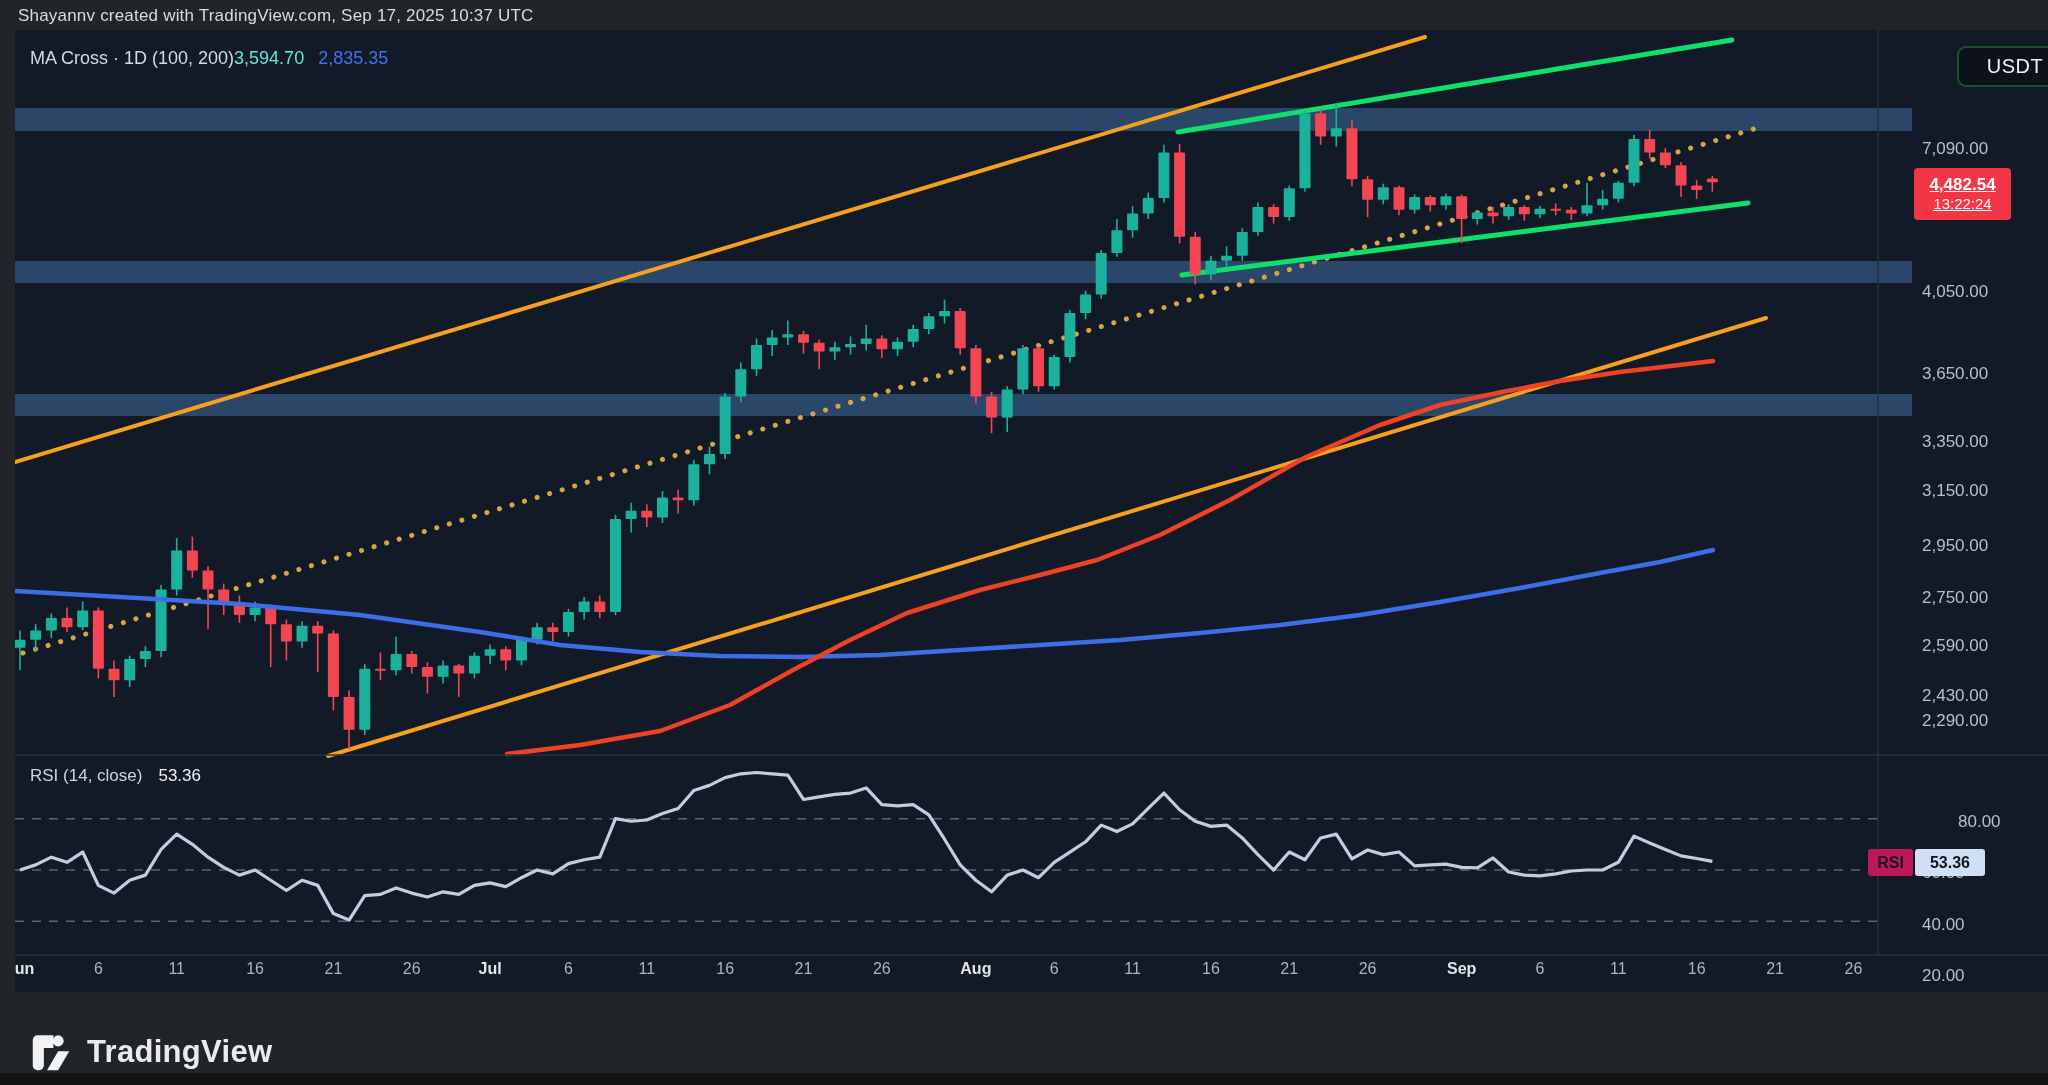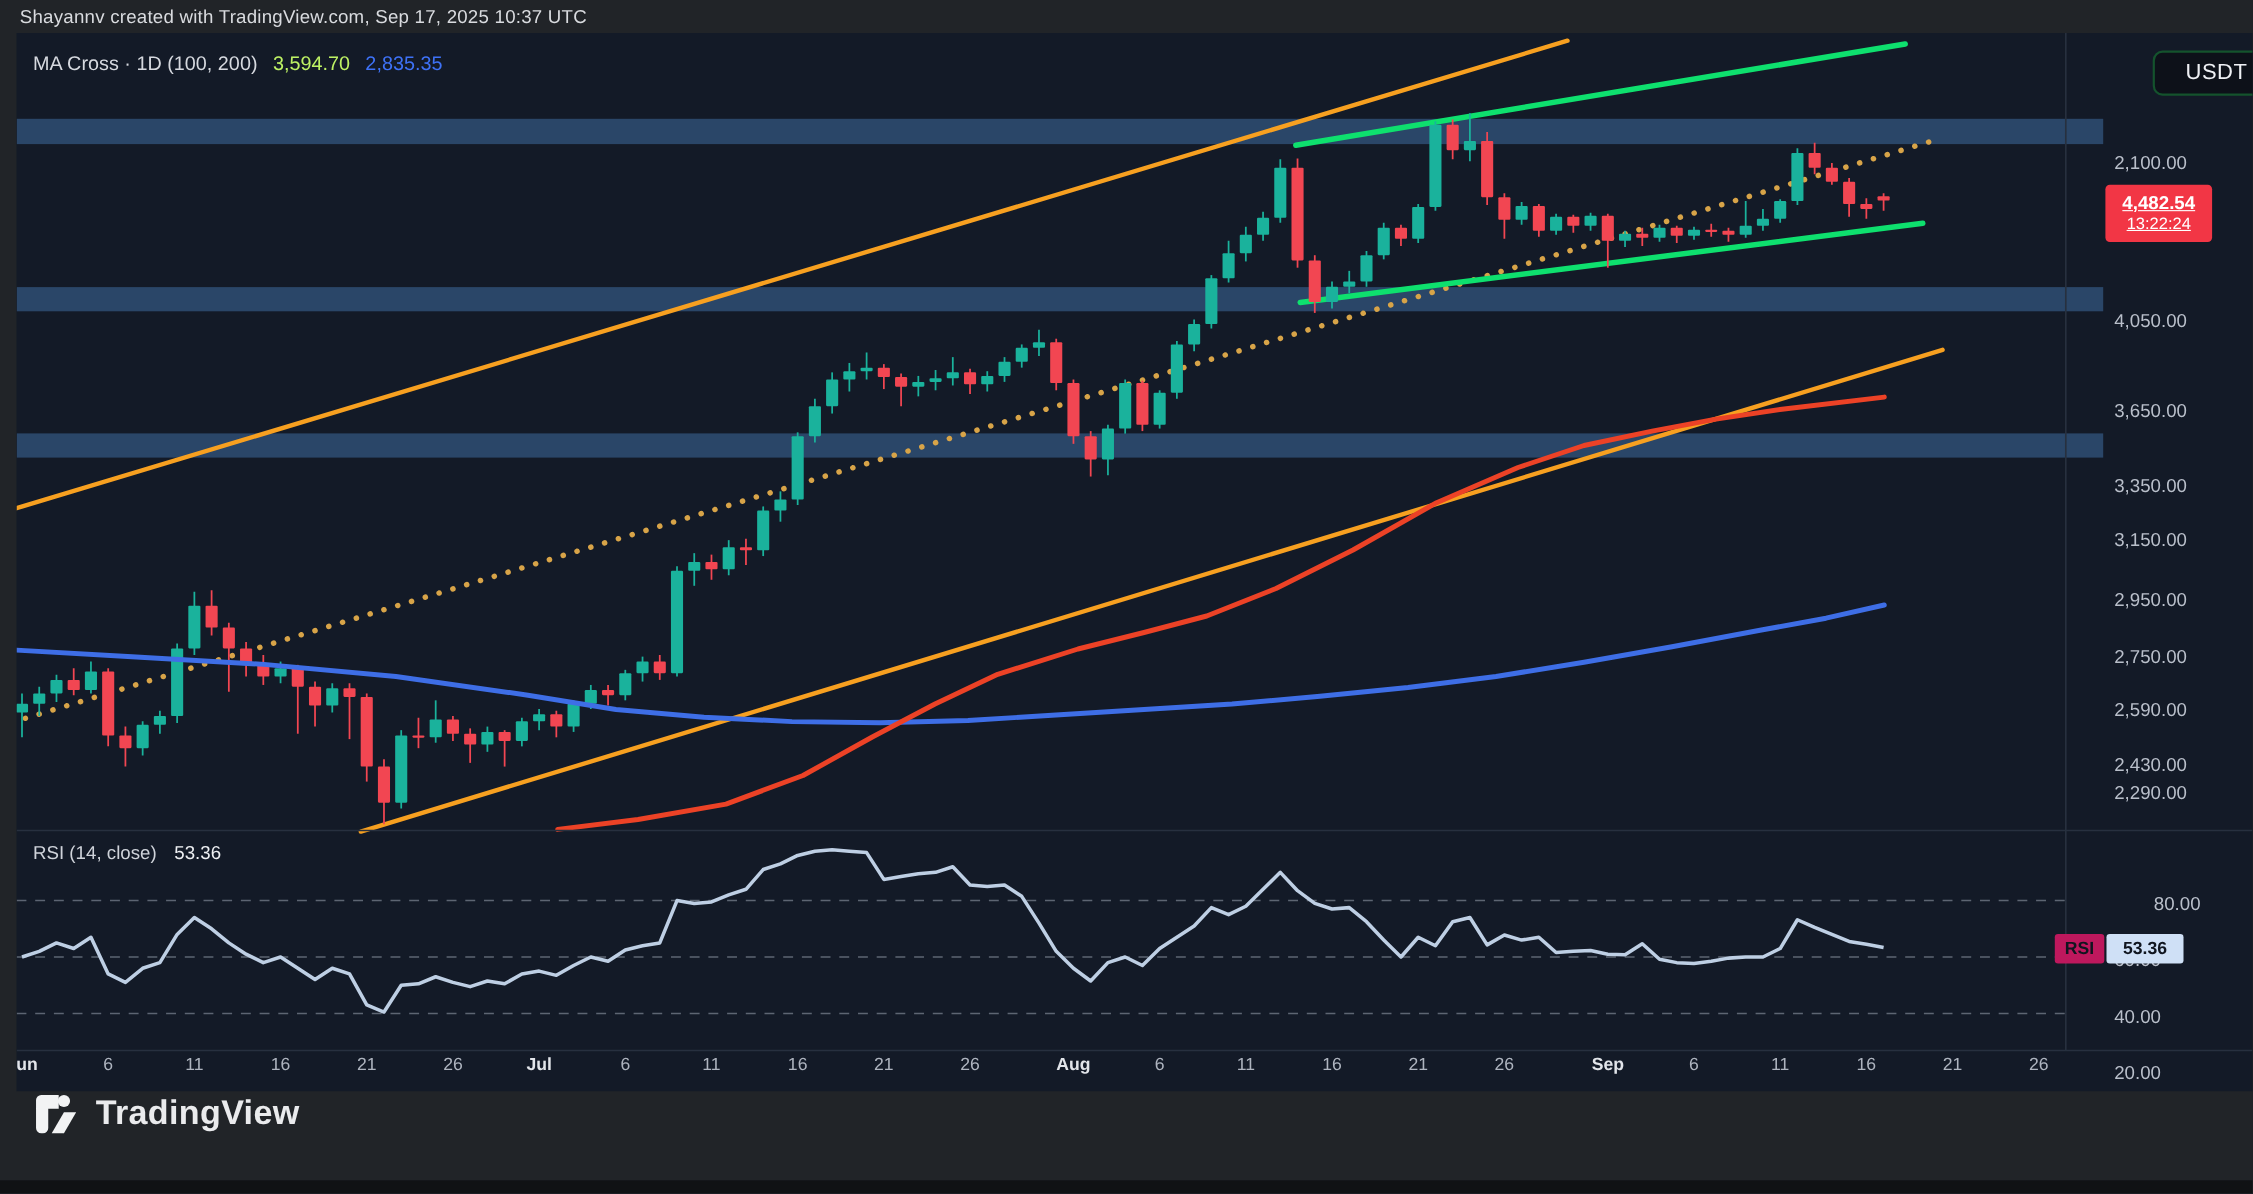--- a/index.html
+++ b/index.html
@@ -2,40 +2,40 @@
 <html><head>
 <meta charset="utf-8">
 <style>
   html,body{margin:0;padding:0;background:#212428;}
   .page{position:relative;width:2048px;height:1085px;background:#212428;overflow:hidden;
         font-family:"Liberation Sans",sans-serif;}
   .attribution{position:absolute;left:18px;top:6px;font-size:17px;color:#d9dbdf;letter-spacing:.2px;}
   .card{position:absolute;left:15px;top:30px;width:2033px;height:962px;background:#131a27;overflow:hidden;}
   #chart-svg{position:absolute;left:0;top:0;}
   .legend{position:absolute;left:15px;top:18px;font-size:18px;color:#d6d9df;white-space:nowrap;}
-  .legend .v100{color:#bef264;margin-left:14px;}
+  .legend .v100{color:#5eead4;}
   .legend .v200{color:#3e72f7;margin-left:14px;margin-top:25px;}
   .usdt-btn{position:absolute;left:1902px;top:16px;width:112px;height:37px;border:2px solid #14532d;
         border-radius:9px;background:#0d1119;color:#eef0f4;font-size:20px;font-weight:400;
         display:flex;align-items:center;justify-content:center;letter-spacing:.5px;cursor:pointer;margin-left:40px;}
   .price-badge{position:absolute;left:1899px;top:138px;width:97px;height:52px;background:#f23645;
         border-radius:4px;color:#fff;display:flex;flex-direction:column;align-items:center;
         justify-content:center;line-height:1.25;text-decoration:underline;}
   .price-badge .p{font-size:17px;font-weight:700;}
   .price-badge .t{font-size:15px;font-weight:500;}
   .axis-label{position:absolute;left:1907px;font-size:17px;color:#b9bfca;white-space:nowrap;}
   .time-label{position:absolute;top:930px;font-size:16px;color:#aeb4bf;transform:translateX(-50%);}
   .time-label.bold{font-weight:700;color:#e2e5ea;}
   .rsi-header{position:absolute;left:15px;top:736px;font-size:17px;color:#cfd3da;}
   .rsi-header .val{color:#eef0f3;margin-left:16px;}
   .rsi-chip{position:absolute;top:819px;height:27px;border-radius:3px;display:flex;align-items:center;
         justify-content:center;font-size:16px;font-weight:700;color:#10151f;}
   .rsi-chip.name{left:1853px;width:45px;background:#be185d;}
   .rsi-chip.value{left:1900px;width:70px;background:#cfe0f6;}
-  .tv-logo{position:absolute;left:28px;top:989px;display:flex;align-items:center;gap:13px;cursor:pointer;}
+  .tv-logo{position:absolute;left:28px;top:1029px;display:flex;align-items:center;gap:13px;cursor:pointer;}
   .tv-logo .txt{color:#eaebed;font-size:31px;font-weight:700;letter-spacing:.3px;}
   .bottom-strip{position:absolute;left:0;top:1073px;width:2048px;height:12px;background:#101214;}
 </style>
 </head>
 <body>
 
 <div class="page">
   <div class="attribution">Shayannv created with TradingView.com, Sep 17, 2025 10:37 UTC</div>
 
   <div class="card">
@@ -277,21 +277,21 @@
         <polyline points="5,840 20.67,834.87 36.34,827.175 52.00999999999999,832.305 67.68,822.045 83.35,855.39 99.02,863.085 114.69,850.26 130.36,845.13 146.03,819.48 161.7,804.09 177.37,814.35 193.04,827.175 208.71,837.435 224.38,845.13 240.05,840 255.72000000000003,850.26 271.39,860.52 287.06,850.26 302.73,855.39 318.4,883.605 334.07,890.0175 349.74,865.65 365.41,864.3675 381.08,857.955 396.75,863.085 412.42,866.9325 428.09,861.8025 443.76,864.3675 459.43,855.39 475.1,852.825 490.77,856.6725 506.44000000000005,847.695 522.11,840 537.78,843.8475 553.45,833.5875 569.12,829.74 584.79,827.175 600.46,788.7 616.13,791.265 631.8,789.9825 647.47,783.57 663.14,778.44 678.81,760.485 694.48,755.355 710.15,747.66 725.82,743.8125 741.49,742.53 757.16,743.8125 772.83,745.095 788.5,769.4625 804.17,766.8975 819.84,764.3325 835.51,763.05 851.18,757.92 866.85,774.5925 882.52,775.875 898.1899999999999,774.5925 913.86,784.8525 929.53,809.22 945.2,834.87 960.87,850.26 976.54,861.8025 992.21,845.13 1007.88,840 1023.55,847.695 1039.22,832.305 1054.89,822.045 1070.56,811.785 1086.23,795.1125 1101.9,801.525 1117.57,793.83 1133.24,778.44 1148.91,763.05 1164.58,779.7225 1180.25,791.265 1195.92,796.395 1211.59,795.1125 1227.26,807.9375 1242.93,824.61 1258.6,840 1274.27,822.045 1289.94,829.74 1305.61,807.9375 1321.28,804.09 1336.95,828.9705 1352.62,819.993 1368.29,824.61 1383.96,822.045 1399.6299999999999,835.896 1415.3,834.87 1430.97,834.1005 1446.64,837.435 1462.31,837.948 1477.98,827.9445 1493.65,842.052 1509.32,845.13 1524.99,845.8995 1540.66,843.8475 1556.33,841.026 1572,840 1587.67,840 1603.34,832.305 1619.01,806.142 1634.68,813.0675 1650.35,819.48 1666.02,825.8925 1681.69,828.4575 1697.36,831.3816" fill="none" stroke="#becfe4" stroke-width="3.2" stroke-linejoin="round"></polyline>
       </svg>
 
     <div class="legend">
       <span>MA Cross · 1D (100, 200)</span><span class="v100">3,594.70</span><span class="v200">2,835.35</span>
     </div>
 
     <div class="usdt-btn">USDT</div>
 
     <div id="price-axis">
-        <div class="axis-label" style="top: 108.997px;">2,100.00</div>
+        <div class="axis-label" style="top: 108.997px;">7,090.00</div>
         <div class="axis-label" style="top: 251.682px;">4,050.00</div>
         <div class="axis-label" style="top: 333.995px;">3,650.00</div>
         <div class="axis-label" style="top: 401.883px;">3,350.00</div>
         <div class="axis-label" style="top: 450.609px;">3,150.00</div>
         <div class="axis-label" style="top: 506px;">2,950.00</div>
         <div class="axis-label" style="top: 558.102px;">2,750.00</div>
         <div class="axis-label" style="top: 605.55px;">2,590.00</div>
         <div class="axis-label" style="top: 656.024px;">2,430.00</div>
         <div class="axis-label" style="top: 681px;">2,290.00</div>
         <div class="axis-label" style="top: 782.05px; margin-left: 36px;">80.00</div>

